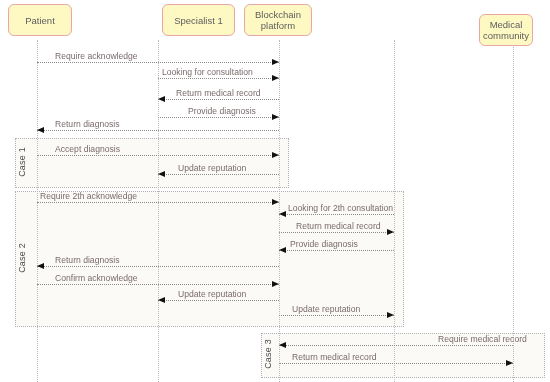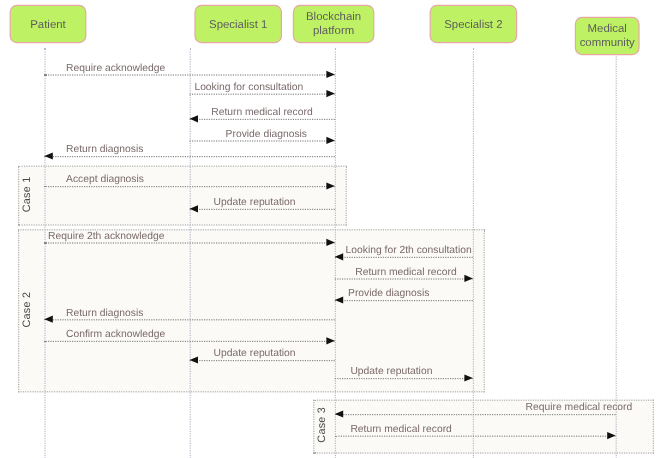--- a/index.html
+++ b/index.html
@@ -2,21 +2,21 @@
 <html><head>
 <meta charset="utf-8">
 <style>
   html,body{margin:0;padding:0;background:#ffffff;}
   body{width:550px;height:382px;position:relative;overflow:hidden;
        font-family:"Liberation Sans","DejaVu Sans",sans-serif;
        -webkit-font-smoothing:antialiased;}
   #diagram{position:absolute;left:0;top:0;width:550px;height:382px;}
 
   .actor-box{position:absolute;box-sizing:border-box;border:1px solid #e8a7a3;
-             border-radius:6px;background:#bef264;display:flex;align-items:center;
+             border-radius:6px;background:#fef9c3;display:flex;align-items:center;
              justify-content:center;text-align:center;color:#5d5d5d;font-size:9.5px;
              line-height:11px;}
   .lifeline{position:absolute;width:0;border-left:1px dotted #b9b9c9;}
 
   .frag{position:absolute;box-sizing:border-box;border:1px dotted #b0b0b0;
         background:rgba(250,249,246,0.85);}
   .frag-label{position:absolute;color:#4a4a4a;font-size:9px;
               transform-origin:center center;transform:rotate(-90deg);
               white-space:nowrap;letter-spacing:0.2px;}
 
@@ -95,19 +95,16 @@
     <div class="msg-label" style="left: 292px; top: 352px;">Return medical record</div>
     <div class="actor-box" style="left: 8px; top: 4px; width: 64px; height: 32px;">
       <span>Patient</span>
     </div>
     <div class="actor-box" style="left: 122px; top: 4px; width: 73px; height: 32px; margin-left: 40px;">
       <span>Specialist 1</span>
     </div>
     <div class="actor-box" style="left: 244px; top: 4px; width: 68px; height: 32px;">
       <span>Blockchain platform</span>
     </div>
-    <div class="actor-box" style="left: 358px; top: 4px; width: 73px; height: 32px;">
-      <span>Specialist 2</span>
-    </div>
     <div class="actor-box" style="left: 479px; top: 14px; width: 54px; height: 32px;">
       <span>Medical community</span>
     </div>
   </div>
 
 </body></html>

